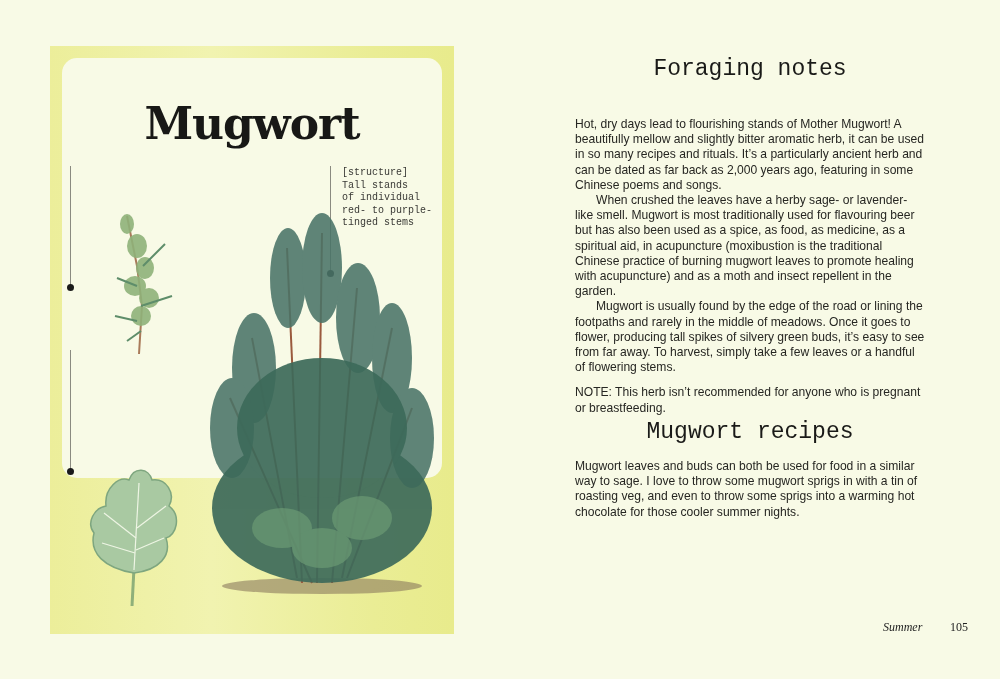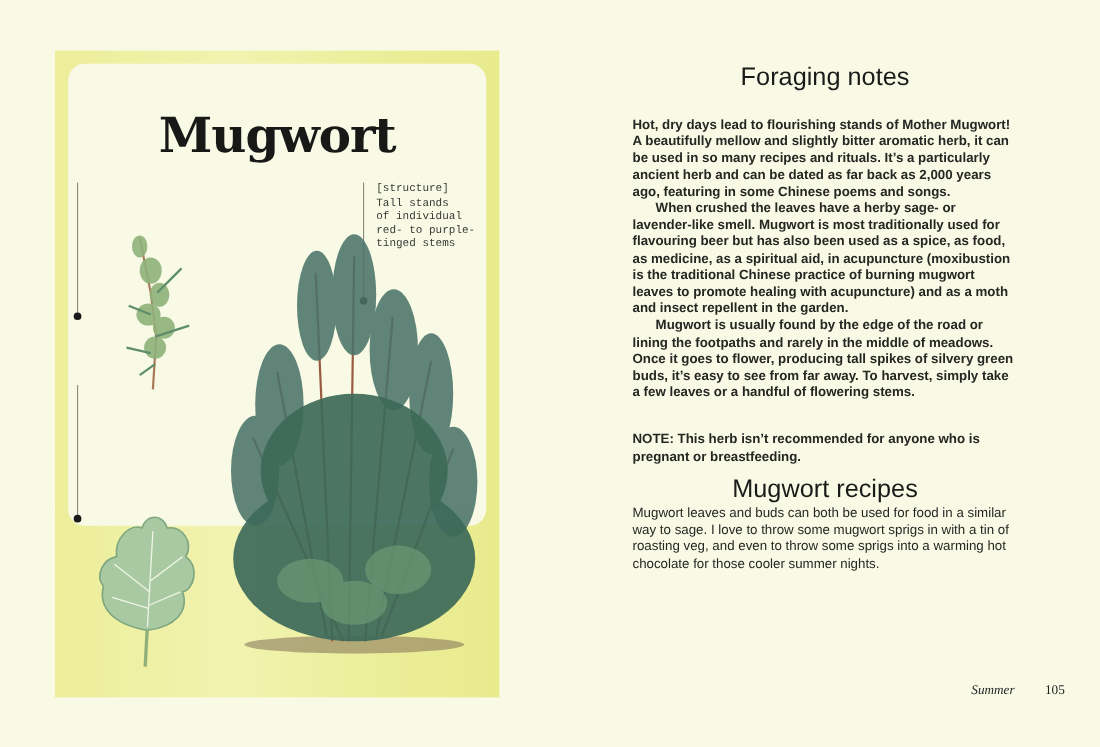--- a/index.html
+++ b/index.html
@@ -9,21 +9,21 @@
   .frame { position:absolute; left:50px; top:46px; width:404px; height:588px;
            background:linear-gradient(90deg,#ecee9a,#f1f3b0 40%,#eaed95 80%,#e8eb8c);
            }
   .frame-inner { position:absolute; left:12px; top:12px; width:380px; height:420px; background:#f8fae6;border-radius:15px; }
   .title { position:absolute; left:0; right:0; top:40px; text-align:center;
            font-family:"DejaVu Serif", serif; font-weight:bold; font-size:44px; letter-spacing:-1px; color:#181816; }
   .note { position:absolute; font-family:"Liberation Mono", monospace; font-size:10px; line-height:12.5px; color:#3a3a36; white-space:pre; }
   .vline { position:absolute; width:1px; background:#8a8a80; }
   .dot { position:absolute; width:7px; height:7px; border-radius:50%; background:#1a1a1a; }
   .right { position:absolute; left:575px; top:0; width:350px; }
-  .h2 { position:absolute; left:0; width:350px; text-align:center; font-family:Liberation Sans, sans-serif; font-size:23px; color:#1a1a18; }
+  .h2 { position:absolute; left:0; width:350px; text-align:center; font-family:Liberation Mono, monospace; font-size:23px; color:#1a1a18; }
   .para { position:absolute; left:0; width:350px; font-size:12.1px; line-height:15.2px; color:#262622; }
   .para p { margin:0; }
   .para p.ind { text-indent:21px; }
   .footer { position:absolute; top:620px; font-family:"Liberation Serif", serif; font-size:12px; color:#222; }
 </style>
 </head>
 <body>
 
 <div class="spread">
 
@@ -104,28 +104,28 @@
             <path d="M53 70 L82 48"></path>
           <path d="M51 95 L18 85"></path>
             <path d="M52 92 L80 80"></path>
         </g>
       </svg>
     </div>
   </div>
 
   <div class="right">
     <div class="h2" style="top:56px;">Foraging notes</div>
-    <div class="para" style="top:106px;font-weight:bold;">
+    <div class="para" style="top:117px;">
       <p>Hot, dry days lead to flourishing stands of Mother Mugwort! A beautifully mellow and slightly bitter aromatic herb, it can be used in so many recipes and rituals. It’s a particularly ancient herb and can be dated as far back as 2,000 years ago, featuring in some Chinese poems and songs.</p>
       <p class="ind">When crushed the leaves have a herby sage- or lavender-like smell. Mugwort is most traditionally used for flavouring beer but has also been used as a spice, as food, as medicine, as a spiritual aid, in acupuncture (moxibustion is the traditional Chinese practice of burning mugwort leaves to promote healing with acupuncture) and as a moth and insect repellent in the garden.</p>
       <p class="ind">Mugwort is usually found by the edge of the road or lining the footpaths and rarely in the middle of meadows. Once it goes to flower, producing tall spikes of silvery green buds, it’s easy to see from far away. To harvest, simply take a few leaves or a handful of flowering stems.</p>
-      <p style="margin-top:28px;">NOTE: This herb isn’t recommended for anyone who is pregnant or breastfeeding.</p>
+      <p style="margin-top:10px;">NOTE: This herb isn’t recommended for anyone who is pregnant or breastfeeding.</p>
     </div>
 
-    <div class="h2" style="top:431px;">Mugwort recipes</div>
+    <div class="h2" style="top:419px;">Mugwort recipes</div>
     <div class="para" style="top:459px;">
       <p>Mugwort leaves and buds can both be used for food in a similar way to sage. I love to throw some mugwort sprigs in with a tin of roasting veg, and even to throw some sprigs into a warming hot chocolate for those cooler summer nights.</p>
     </div>
   </div>
 
   <div class="footer" style="left:883px; font-style:italic;">Summer</div>
   <div class="footer" style="left:950px;">105</div>
 </div>
 
 </body></html>

